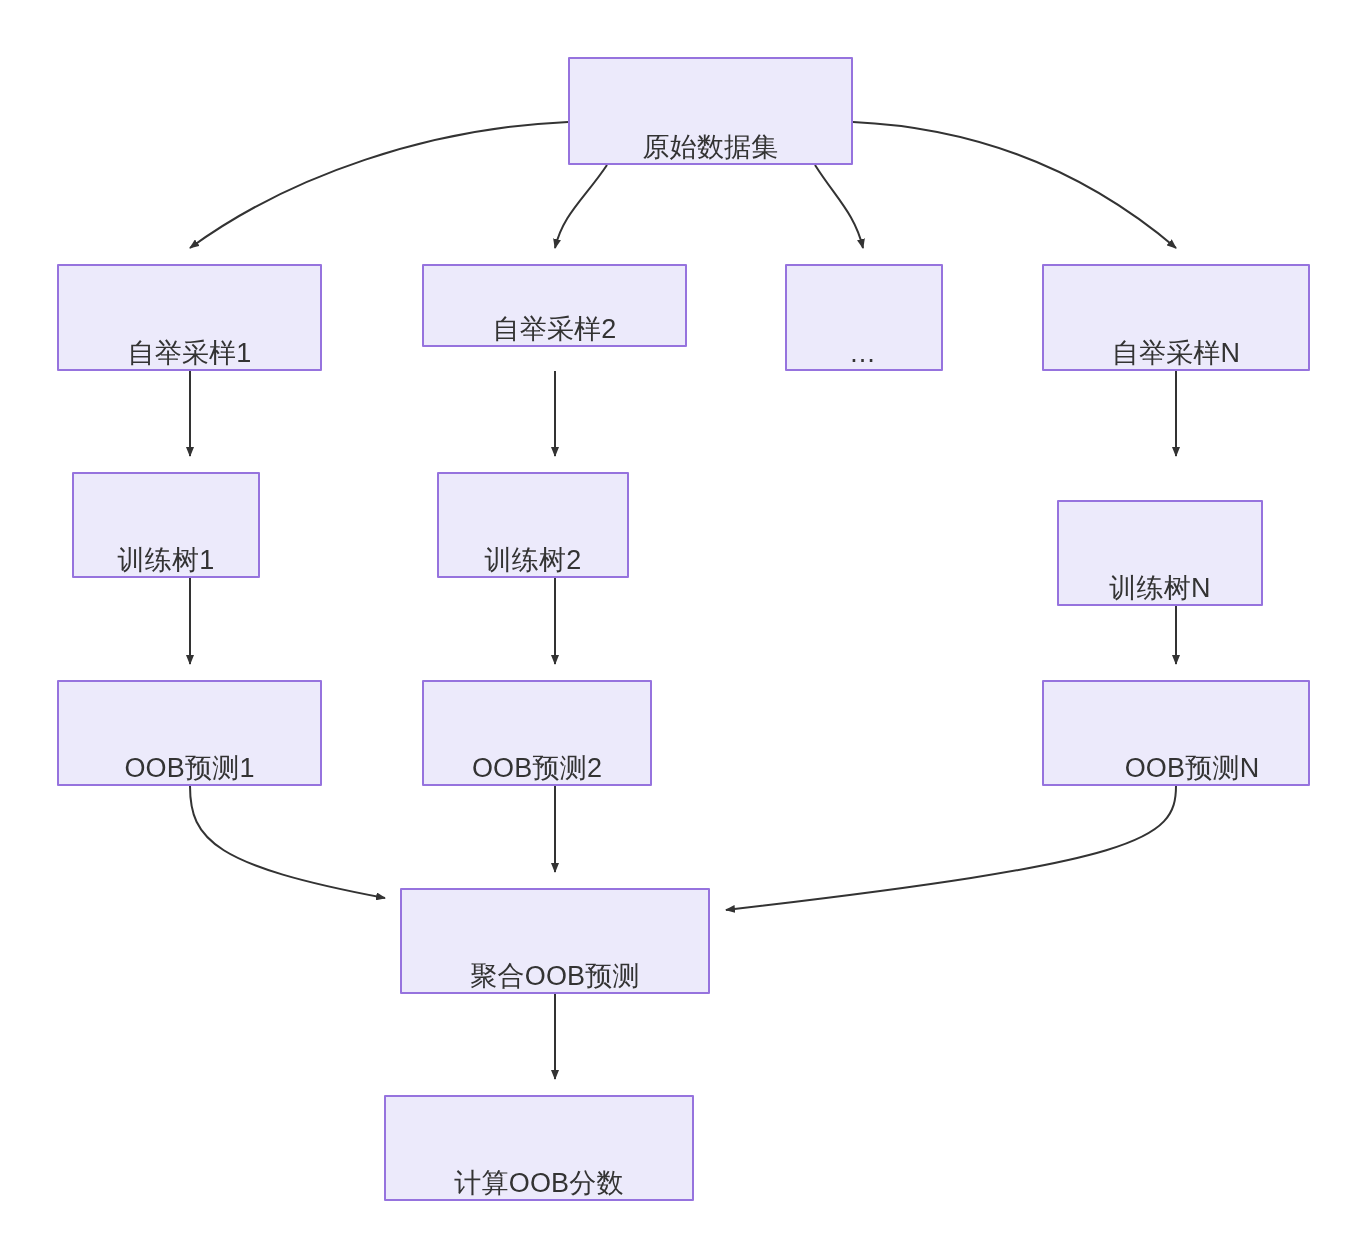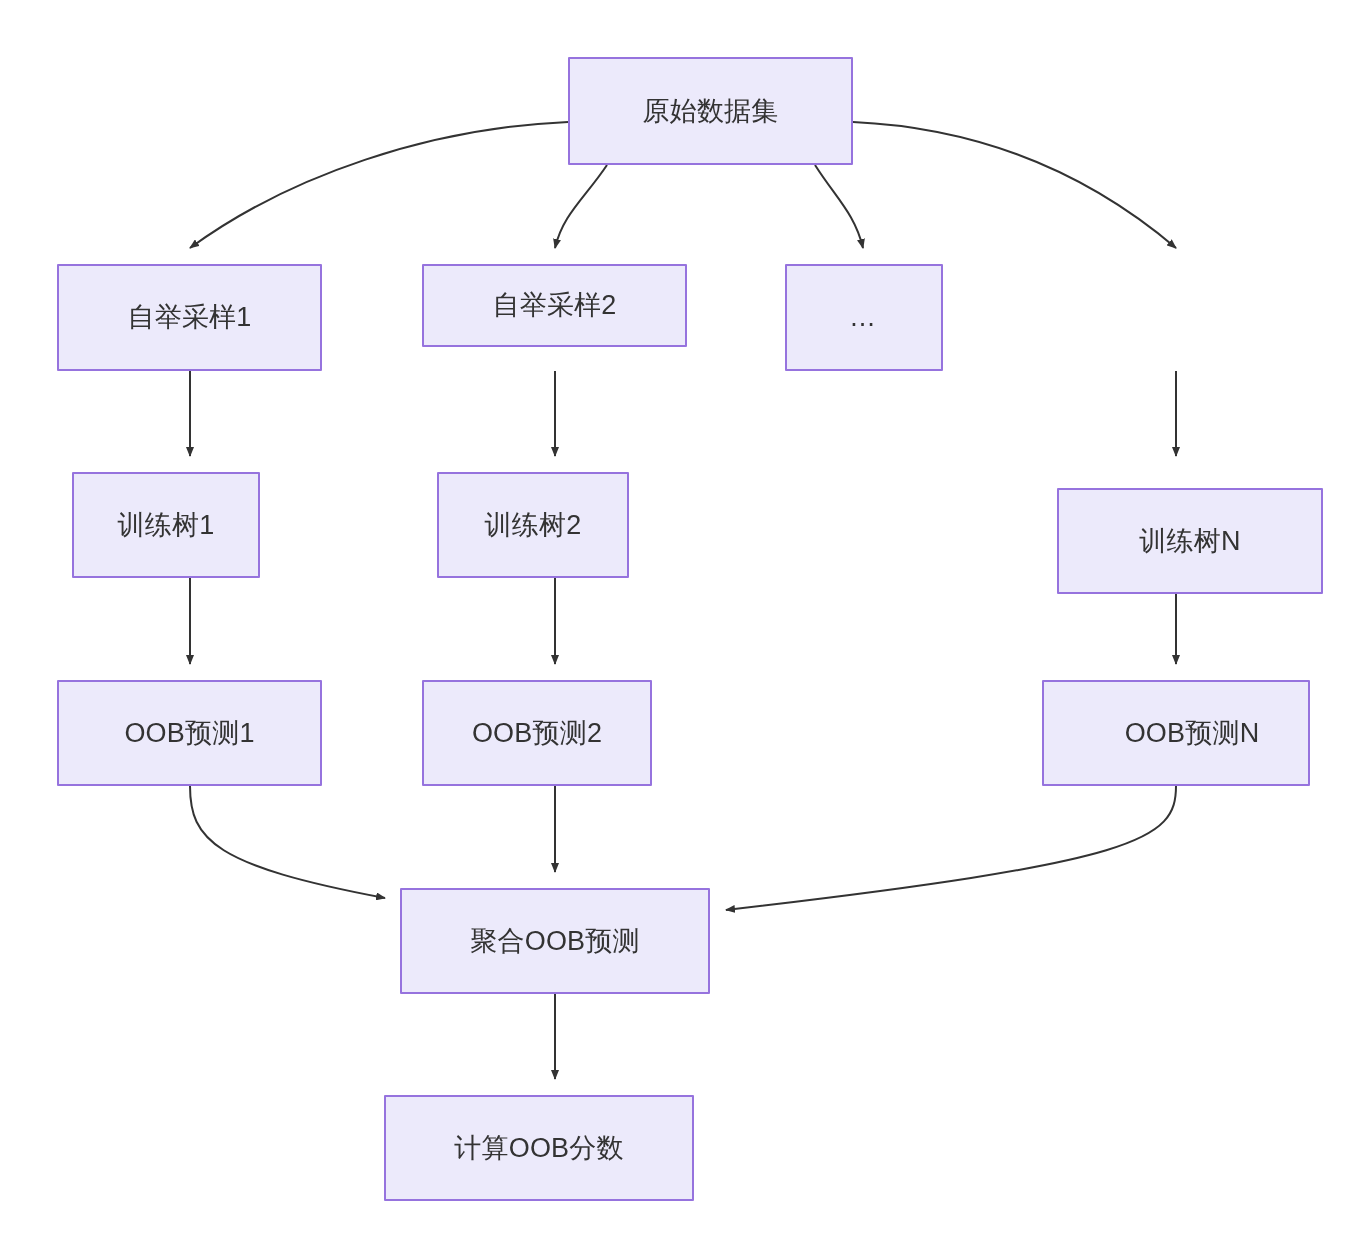--- a/index.html
+++ b/index.html
@@ -27,21 +27,21 @@
     height: 1260px;
     pointer-events: none;
   }
   .node {
     position: absolute;
     box-sizing: border-box;
     background: #ECEAFB;
     border: 2px solid #9673DE;
     border-radius: 1px;
     display: flex;
-    align-items: center;
+    align-items: flex-end;
     justify-content: center;
     z-index: 2;
   }
   .node-label {
     font-size: 27px;
     line-height: 1.2;
     color: #333333;
     white-space: nowrap;
     letter-spacing: 0.2px;
     font-weight: 400;
@@ -101,30 +101,33 @@
   </div>
 
   <div class="node" style="left:422px;top:264px;width:265px;height:83px;">
     <span class="node-label">自举采样2</span>
   </div>
 
   <div class="node" style="left:785px;top:264px;width:158px;height:107px;">
     <span class="node-label dots">…</span>
   </div>
 
+  <div class="node" style="left:1042px;top:264px;width:268px;height:107px;">
+    <span class="node-label">自举采样N</span>
+  </div>
 
   <div class="node" style="left:72px;top:472px;width:188px;height:106px;">
     <span class="node-label">训练树1</span>
   </div>
 
   <div class="node" style="left:437px;top:472px;width:192px;height:106px;">
     <span class="node-label">训练树2</span>
   </div>
 
-  <div class="node" style="left:1057px;top:488px;width:266px;height:106px;">
+  <div class="node" style="left:1057px;top:500px;width:206px;height:106px;">
     <span class="node-label">训练树N</span>
   </div>
 
   <div class="node" style="left:57px;top:680px;width:265px;height:106px;">
     <span class="node-label">OOB预测1</span>
   </div>
 
   <div class="node" style="left:422px;top:680px;width:230px;height:106px;">
     <span class="node-label">OOB预测2</span>
   </div>

